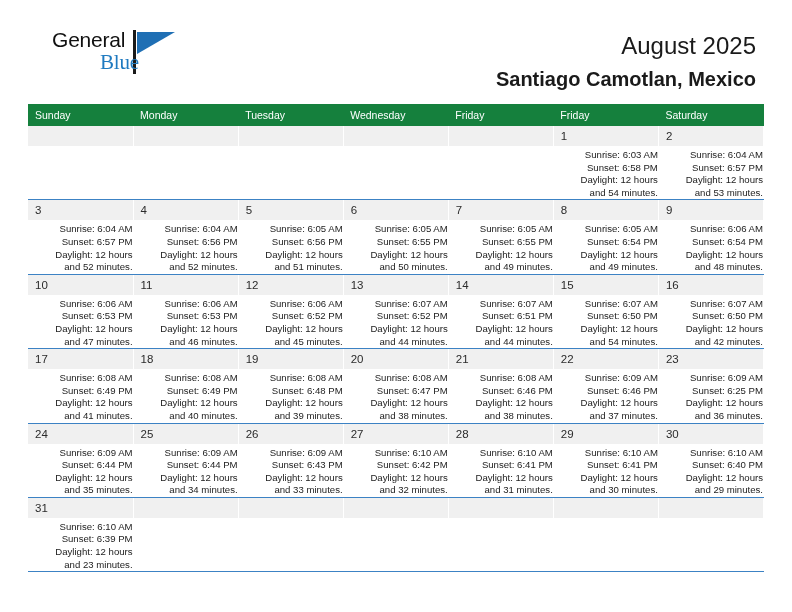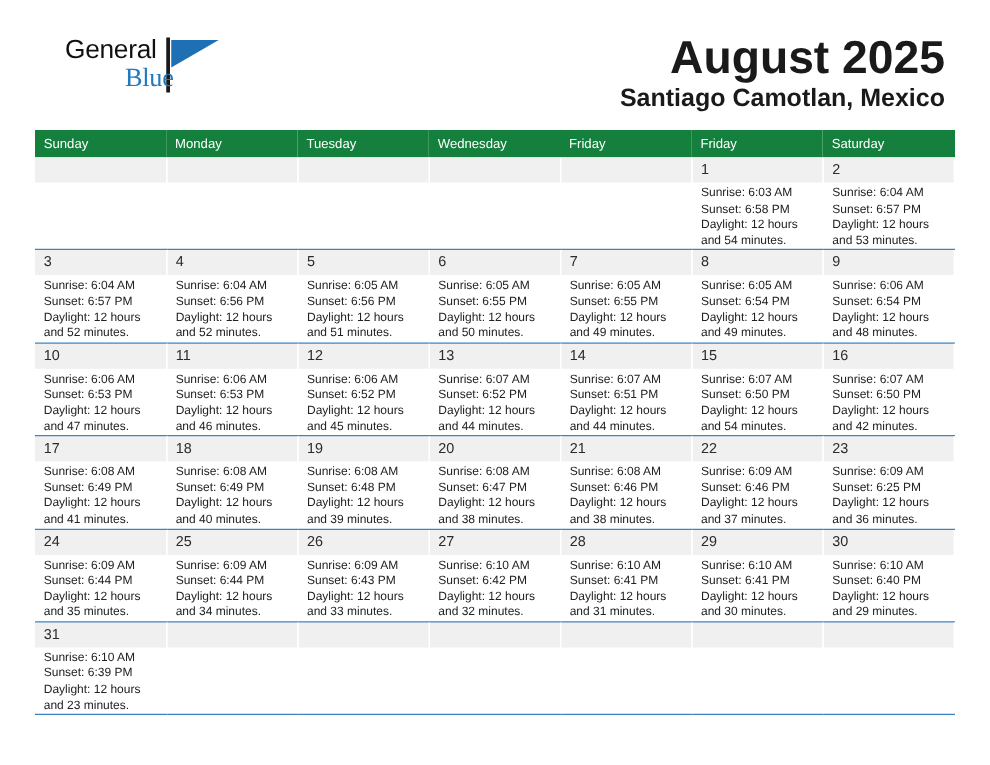--- a/index.html
+++ b/index.html
@@ -73,22 +73,22 @@
     border-bottom: 22px solid transparent;
   }
 
   .title-block {
     position: absolute;
     right: 36px;
     top: 28px;
     text-align: right;
   }
   .cal-title {
-    font-size: 37px;
-    font-weight: bold;
+    font-size: 24px;
+    font-weight: normal;
     color: #1a1a1a;
     line-height: 36px;
     white-space: nowrap;
   }
   .cal-subtitle {
     font-size: 20px;
     font-weight: bold;
     color: #1a1a1a;
     line-height: 22px;
     margin-top: 4px;
@@ -133,20 +133,21 @@
     color: #2b2b2b;
     padding: 3px 0 3px 7px;
     height: 14px;
     line-height: 14px;
   }
   td.empty .daynum {
     color: transparent;
   }
   .lines {
     padding: 3px 0 0 7px;
+    text-align: right;
   }
   .lines div {
     font-size: 9.6px;
     line-height: 12.6px;
     color: #222222;
     white-space: nowrap;
   }
 </style>
 </head>
 <body>

